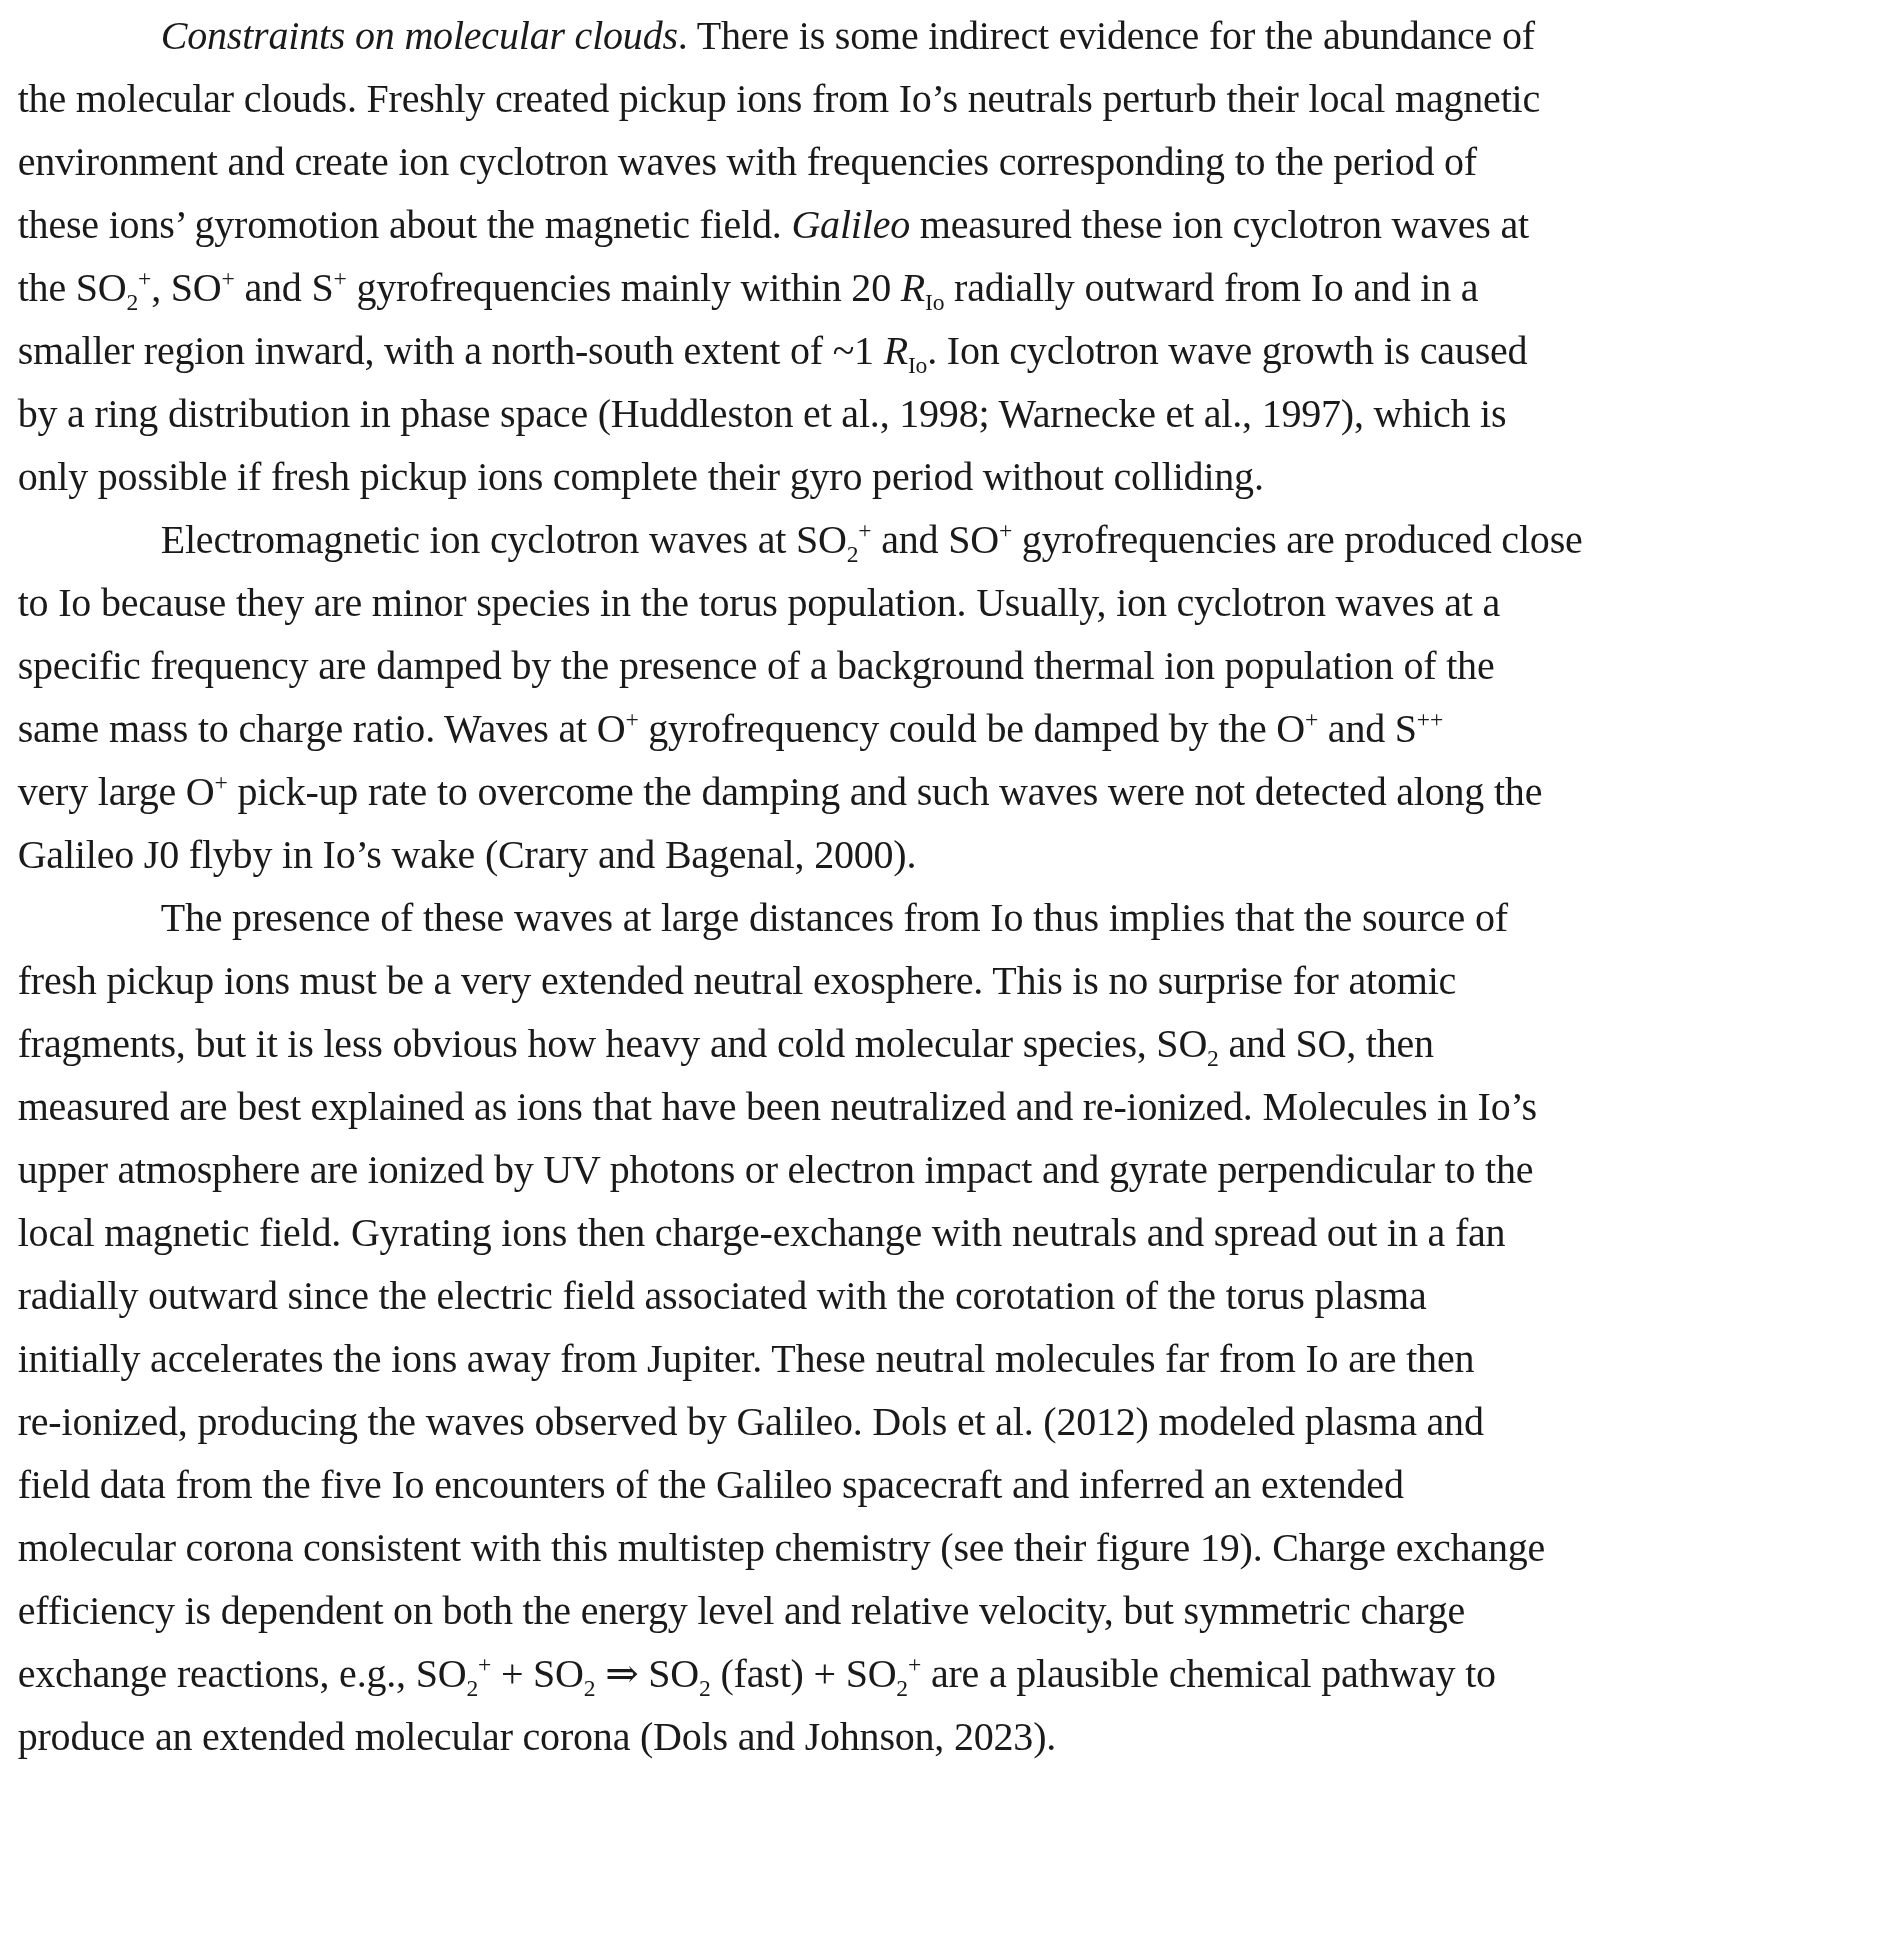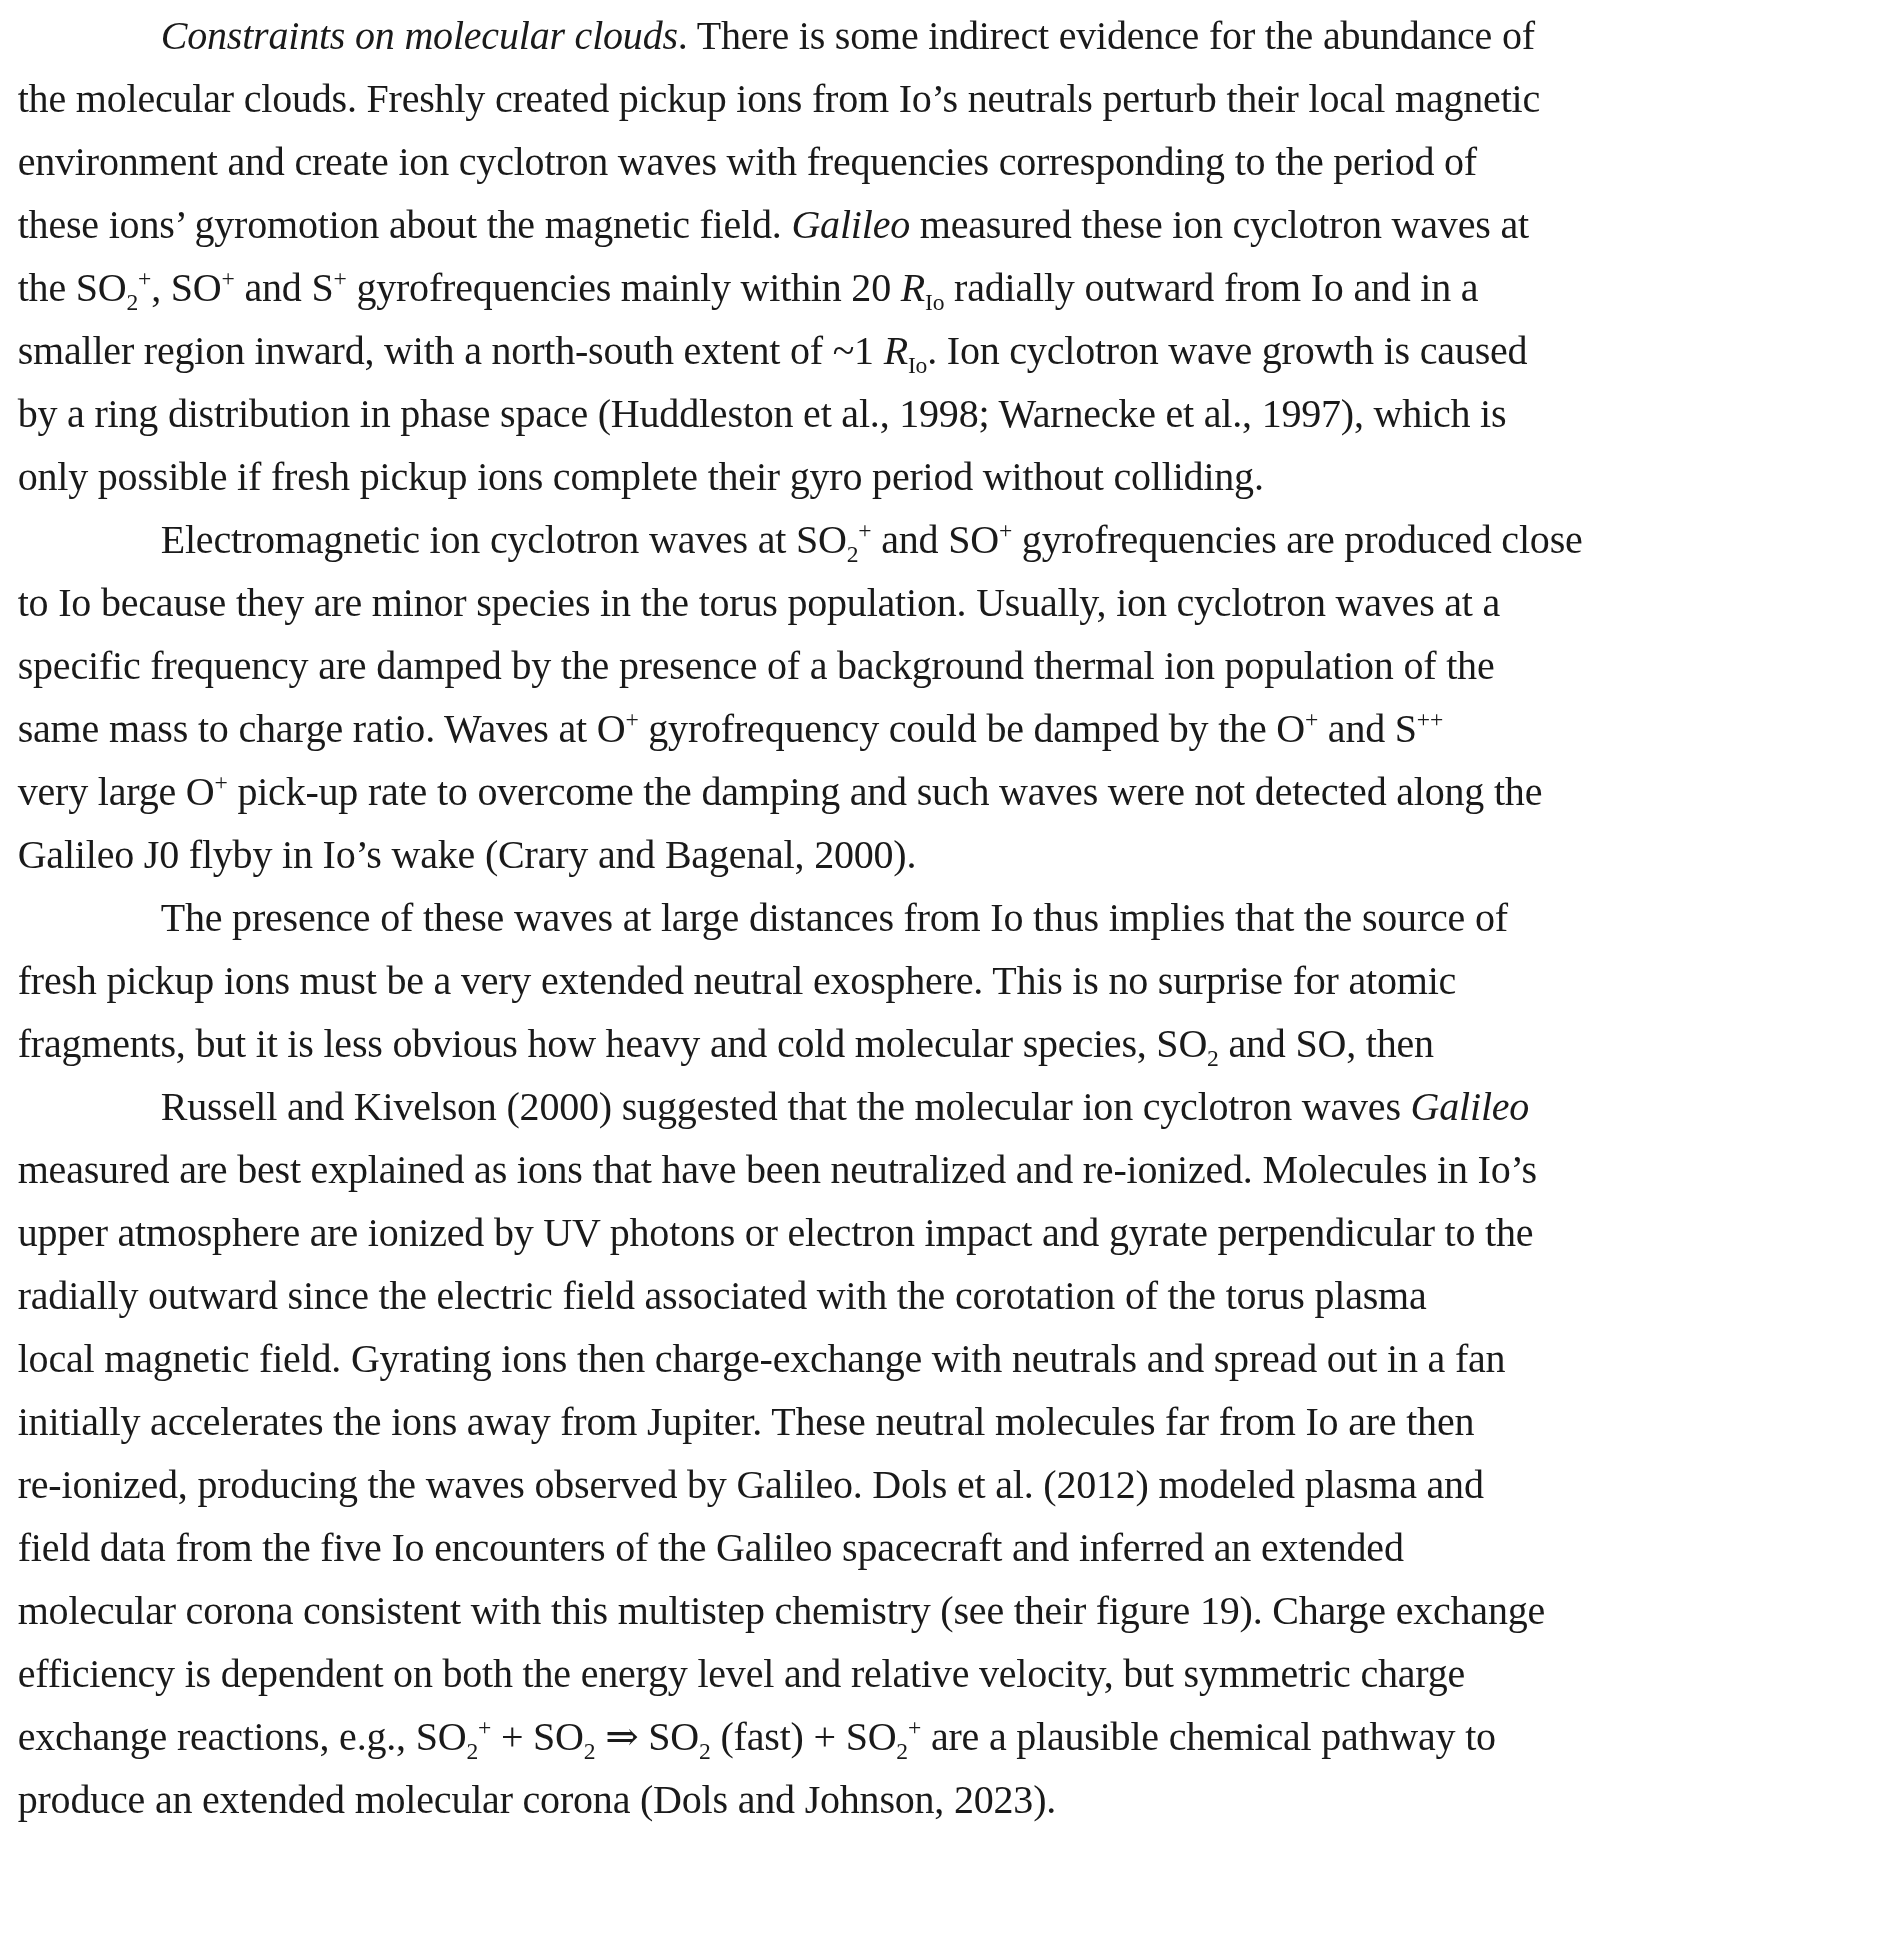--- a/index.html
+++ b/index.html
@@ -64,25 +64,24 @@
         <div class="line"><span class="seg">same mass to charge ratio. Waves at O</span><span class="seg sup">+</span><span class="seg"> gyrofrequency could be damped by the O</span><span class="seg sup">+</span><span class="seg"> and S</span><span class="seg sup">++</span></div>
         <div class="line"><span class="seg">very large O</span><span class="seg sup">+</span><span class="seg"> pick-up rate to overcome the damping and such waves were not detected along the</span></div>
         <div class="line"><span class="seg">Galileo J0 flyby in Io’s wake (Crary and Bagenal, 2000).</span></div>
       </div>
       <div class="paragraph">
         <div class="line indent"><span class="seg">The presence of these waves at large distances from Io thus implies that the source of</span></div>
         <div class="line"><span class="seg">fresh pickup ions must be a very extended neutral exosphere. This is no surprise for atomic</span></div>
         <div class="line"><span class="seg">fragments, but it is less obvious how heavy and cold molecular species, SO</span><span class="seg sub">2</span><span class="seg"> and SO, then</span></div>
       </div>
       <div class="paragraph">
-        <div class="line indent"><span class="seg">Russell and Kivelson (2000) suggested that the molecular ion cyclotron waves </span><span class="seg i">Galileo</span></div>
         <div class="line"><span class="seg">measured are best explained as ions that have been neutralized and re-ionized. Molecules in Io’s</span></div>
         <div class="line"><span class="seg">upper atmosphere are ionized by UV photons or electron impact and gyrate perpendicular to the</span></div>
+        <div class="line"><span class="seg">local magnetic field. Gyrating ions then charge-exchange with neutrals and spread out in a fan</span></div>
         <div class="line"><span class="seg">radially outward since the electric field associated with the corotation of the torus plasma</span></div>
-        <div class="line"><span class="seg">local magnetic field. Gyrating ions then charge-exchange with neutrals and spread out in a fan</span></div>
         <div class="line"><span class="seg">initially accelerates the ions away from Jupiter. These neutral molecules far from Io are then</span></div>
         <div class="line"><span class="seg">re-ionized, producing the waves observed by Galileo. Dols et al. (2012) modeled plasma and</span></div>
         <div class="line"><span class="seg">field data from the five Io encounters of the Galileo spacecraft and inferred an extended</span></div>
         <div class="line"><span class="seg">molecular corona consistent with this multistep chemistry (see their figure 19). Charge exchange</span></div>
         <div class="line"><span class="seg">efficiency is dependent on both the energy level and relative velocity, but symmetric charge</span></div>
         <div class="line"><span class="seg">exchange reactions, e.g., SO</span><span class="seg sub">2</span><span class="seg sup">+</span><span class="seg"> + SO</span><span class="seg sub">2</span><span class="seg"> ⇒ SO</span><span class="seg sub">2</span><span class="seg"> (fast) + SO</span><span class="seg sub">2</span><span class="seg sup">+</span><span class="seg">  are a plausible chemical pathway to</span></div>
         <div class="line"><span class="seg">produce an extended molecular corona (Dols and Johnson, 2023).</span></div>
       </div>
     </div>
 </div>

